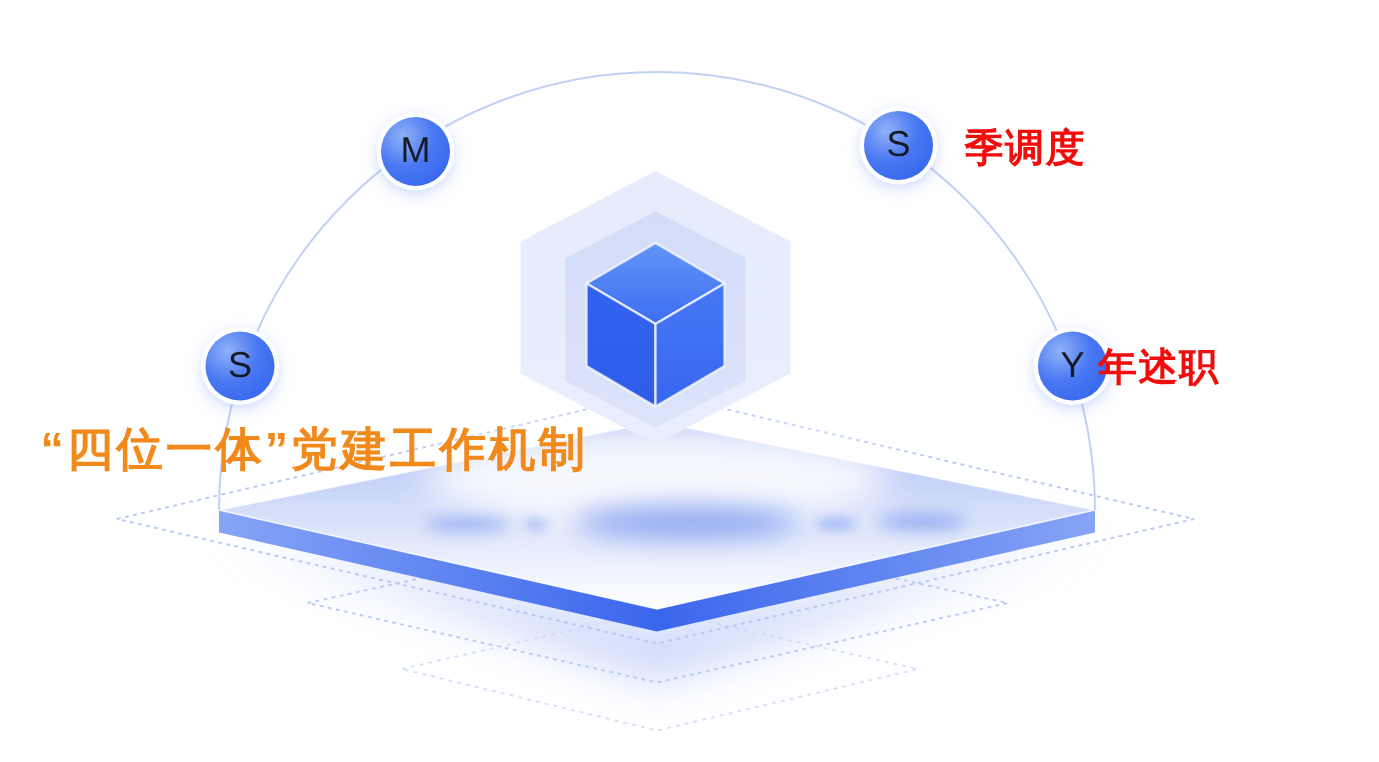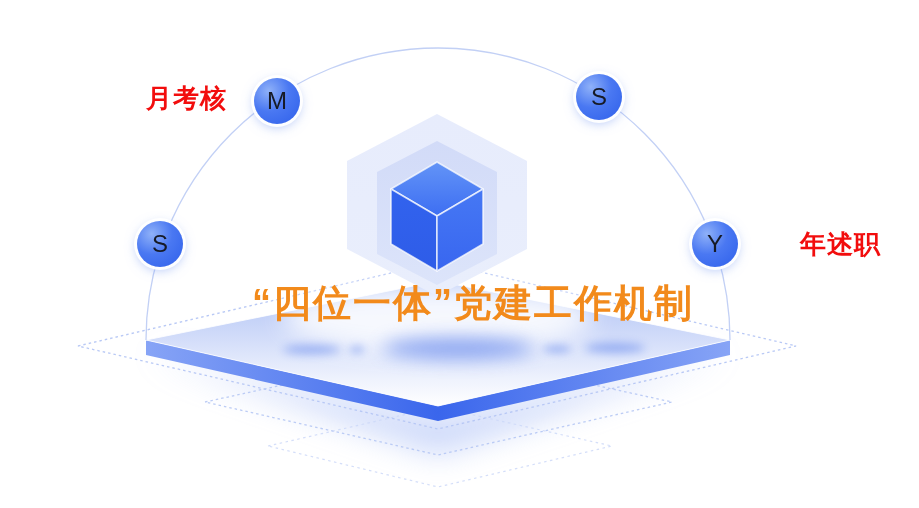--- a/index.html
+++ b/index.html
@@ -15,22 +15,22 @@
     background:radial-gradient(circle at 32% 28%, #8fb1f8 0%, #4a78f2 45%, #2e5fea 100%);
     box-shadow:0 0 0 3px rgba(255,255,255,.95), 0 3px 12px rgba(110,145,240,.55);
     font-size:24px;color:#161a26;
   }
   .node span{line-height:1;}
   .node-label{
     position:absolute;font-size:26px;font-weight:700;line-height:1.05;
     letter-spacing:1px;white-space:nowrap;
   }
   .main-title{
-    position:absolute;left:0;right:0;top:284px;text-align:center;
-    font-size:38px;font-weight:800;letter-spacing:2px;line-height:1;white-space:nowrap;margin-left:27px;
+    position:absolute;left:0;right:0;top:284px;text-align:left;
+    font-size:31px;font-weight:800;letter-spacing:2px;line-height:1;white-space:nowrap;margin-left:27px;
   }
   .blob{position:absolute;border-radius:50%;}
 </style>
 </head>
 <body>
 
 <div class="stage">
 
   <svg class="scene" width="919" height="508" viewBox="0 0 919 508">
     <defs>
@@ -111,18 +111,18 @@
   <div class="node" style="left:576px;top:74px;">
     <span>S</span>
   </div>
   <div class="node" style="left:137px;top:221px;">
     <span>S</span>
   </div>
   <div class="node" style="left:692px;top:221px;">
     <span>Y</span>
   </div>
 
-  <div class="node-label" style="left:146px;top:85px;color:#f20d0d;">月考核</div>
-  <div class="node-label" style="left:800px;top:231px;color:#f20d0d;">年述职</div>
+  <div class="node-label" style="left:643px;top:85px;color:#f20d0d;">季调度</div>
+  <div class="node-label" style="left:732px;top:231px;color:#f20d0d;">年述职</div>
 
   <div class="main-title" style="color:#f28a1b;">“四位一体”党建工作机制</div>
 
 </div>
 
 </body></html>

